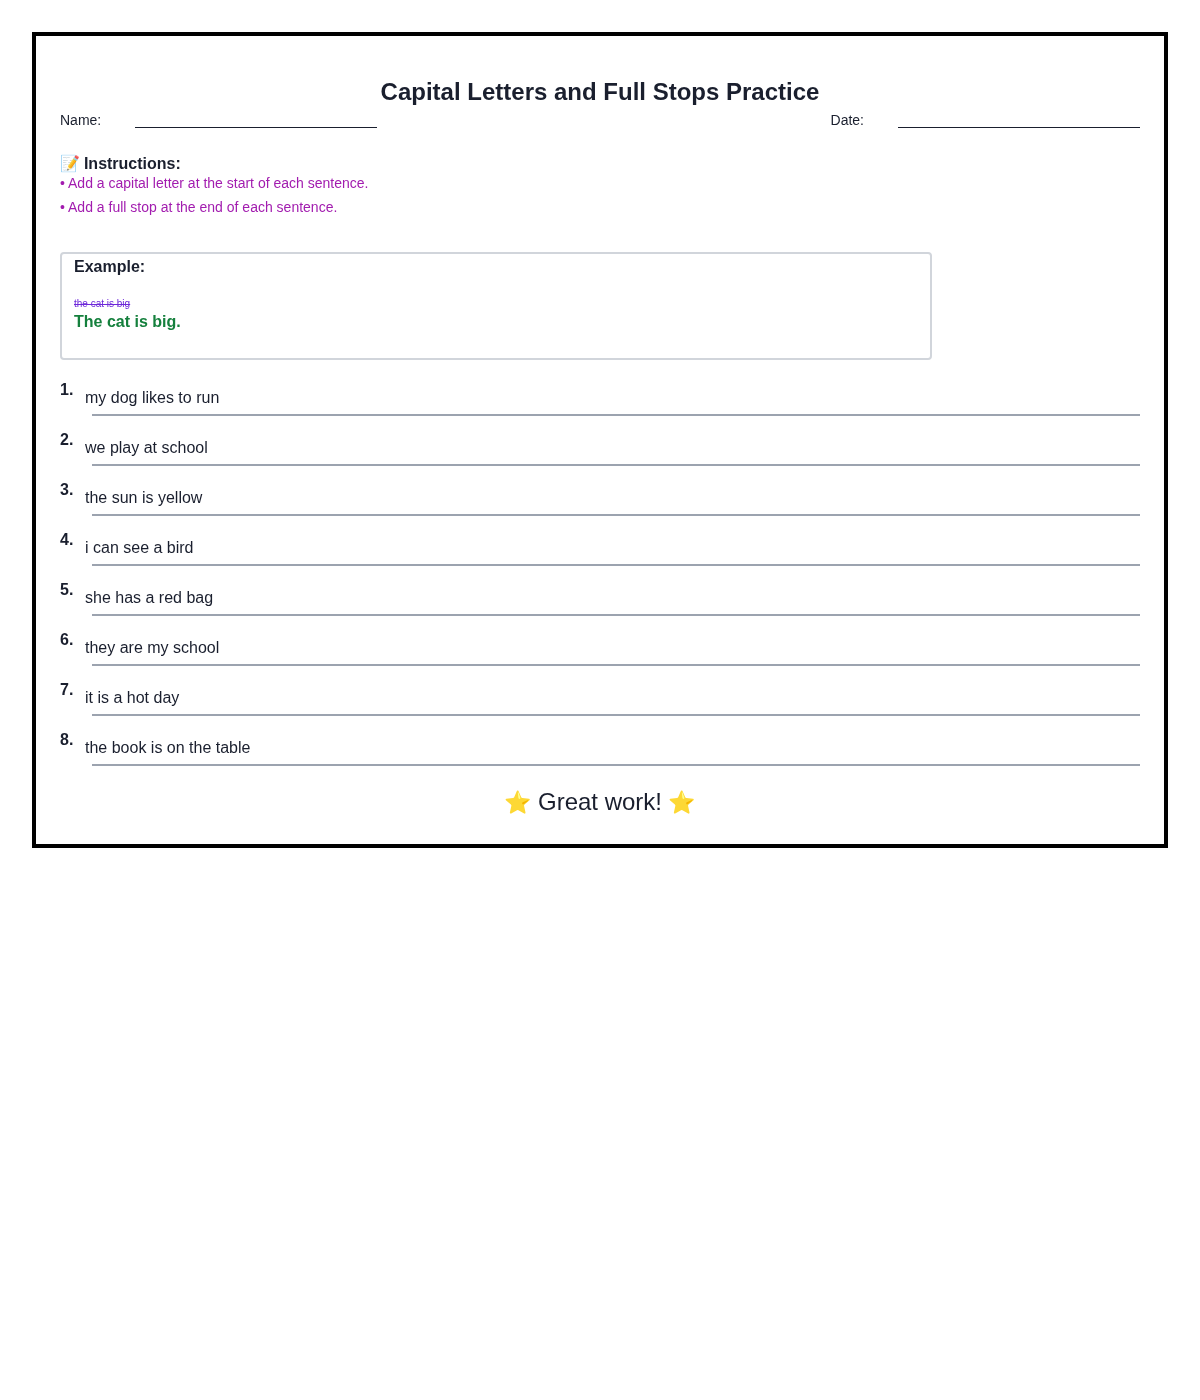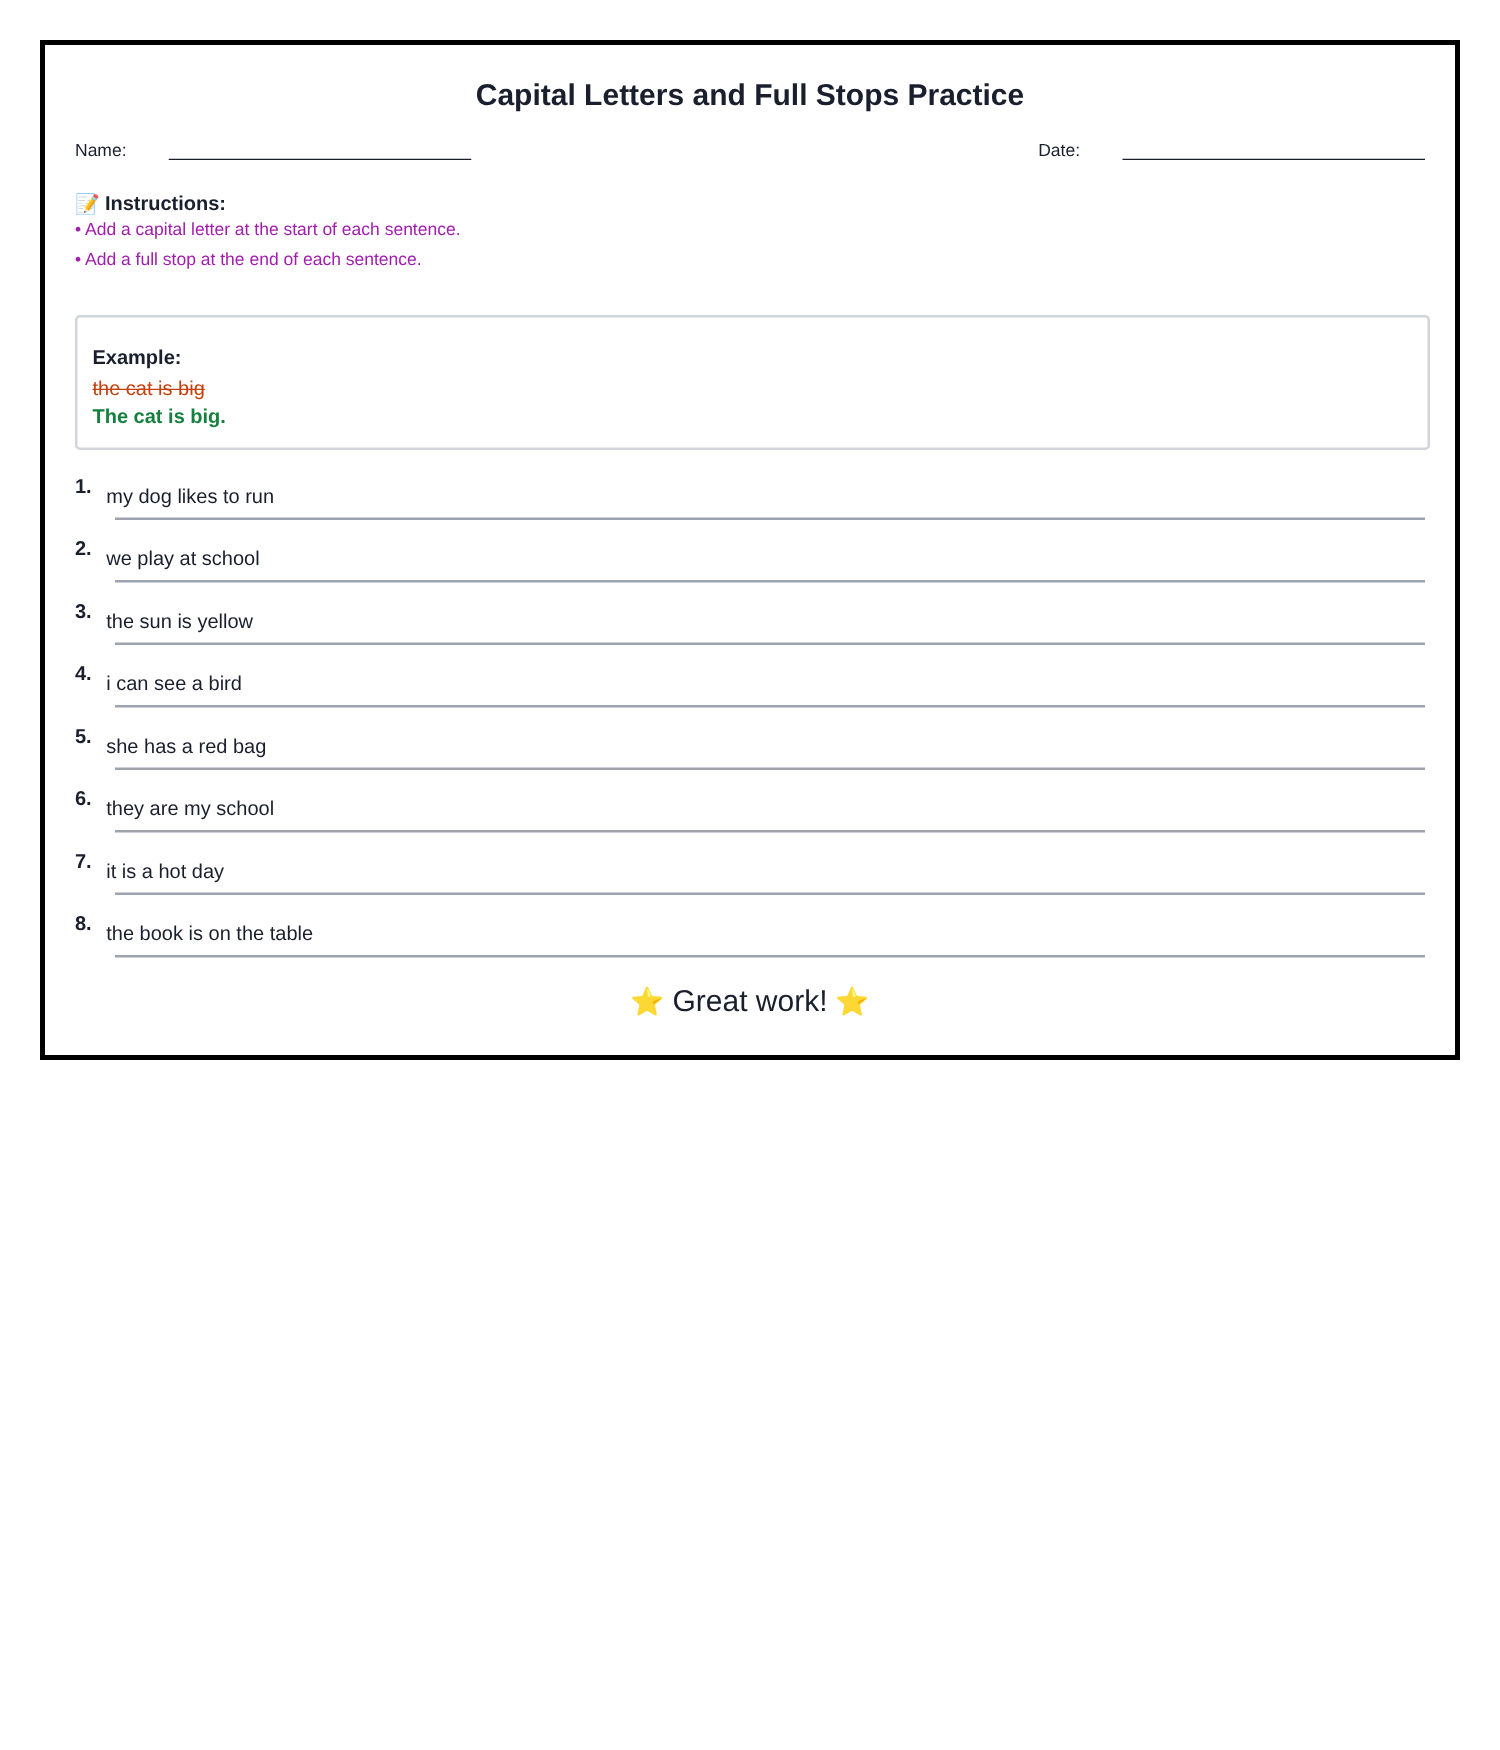--- a/index.html
+++ b/index.html
@@ -3,36 +3,36 @@
   <meta charset="utf-8">
   <style>
     * { box-sizing: border-box; margin: 0; padding: 0; }
     html, body { width: 1200px; height: 1400px; background: #ffffff; }
     body { font-family: "Liberation Sans", sans-serif; color: #1a1f2e; position: relative; }
     .sheet {
       position: absolute; left: 32px; top: 32px; width: 1136px; height: 816px;
       border: 4px solid #000000; background: #ffffff;
     }
     .title {
-      position: absolute; left: 0; right: 0; top: 27px; text-align: center;
+      position: absolute; left: 0; right: 0; top: 42px; text-align: center;
       font-size: 24px; font-weight: bold; color: #1a1f2e;
     }
     .field { position: absolute; top: 76px; font-size: 14px; color: #1a1f2e; display: flex; align-items: flex-end; gap: 30px; }
     .field.name { left: 24px; }
     .field.date { right: 24px; }
     .field .blank { display: inline-block; width: 242px; border-bottom: 1px solid #1a1f2e; height: 14px; margin-left: 4px; }
     .instr-head { position: absolute; left: 24px; top: 118px; font-size: 16px; font-weight: bold; display: flex; align-items: center; gap: 4px; }
     .instr-head .icon { font-size: 16px; }
     .instr-list { position: absolute; left: 24px; top: 135px; font-size: 14px; line-height: 24px; color: #a21caf; }
     .example {
-      position: absolute; left: 24px; top: 216px; width: 1084px; height: 108px;
-      border: 2px solid #d1d5db; border-radius: 4px; padding: 24px 12px;
+      position: absolute; left: 24px; top: 216px; width: 872px; height: 108px;
+      border: 2px solid #d1d5db; border-radius: 4px; padding: 4px 12px;
     }
     .example .ex-label { font-size: 16px; font-weight: bold; color: #1a1f2e; }
-    .example .ex-wrong { margin-top: 7px; font-size: 16px; color: #c2410c; text-decoration: line-through; }
+    .example .ex-wrong { margin-top: 22px; font-size: 10px; color: #6d28d9; text-decoration: line-through; }
     .example .ex-right { margin-top: 4px; font-size: 16px; font-weight: bold; color: #15803d; }
     .questions { position: absolute; left: 24px; top: 338px; width: 1080px; }
     .q { position: relative; height: 50px; }
     .q .num { position: absolute; left: 0; top: 7px; font-size: 16px; font-weight: bold; color: #1a1f2e; }
     .q .text { position: absolute; left: 25px; top: 15px; font-size: 16px; color: #1a1f2e; }
     .q .line { position: absolute; left: 32px; right: 0; top: 40px; height: 2px; background: #9ca3af; }
     .footer { position: absolute; left: 0; right: 0; top: 752px; text-align: center; font-size: 24px; color: #1a1f2e; }
     .footer .star { font-size: 22px; color: #f5c518; }
   </style>
 </head>

